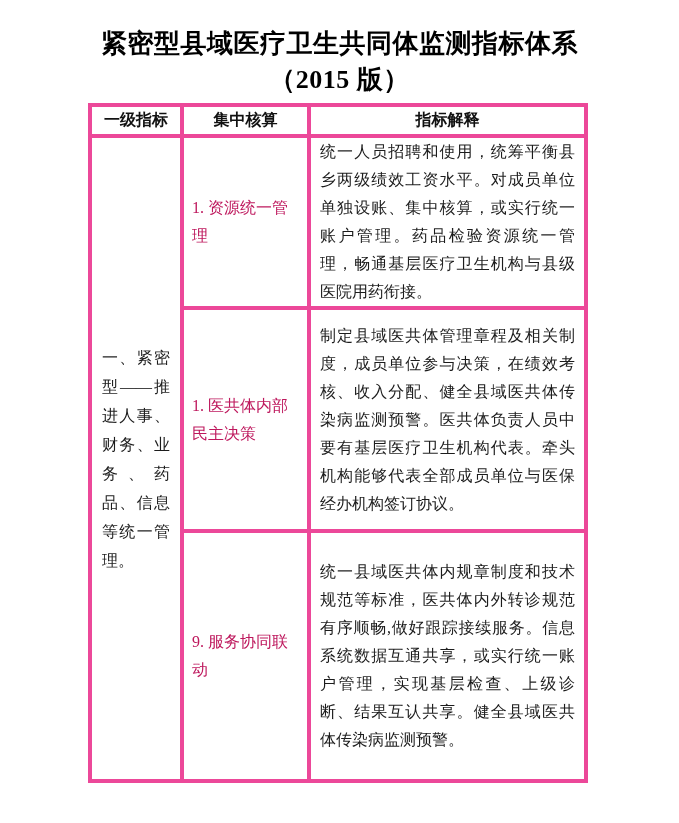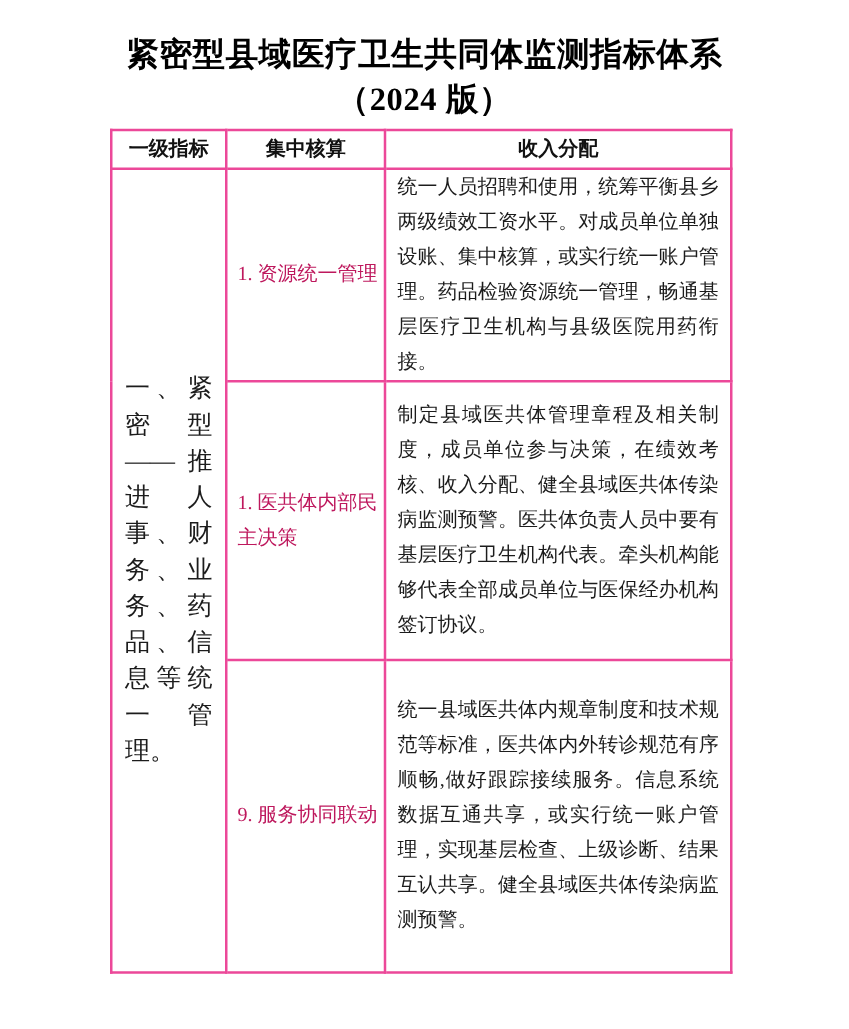--- a/index.html
+++ b/index.html
@@ -35,21 +35,21 @@
   }
   .indicator-table {
     margin-left: 88px;
     margin-top: 5px;
     border-collapse: collapse;
     table-layout: fixed;
     width: 496px;
   }
   .indicator-table th,
   .indicator-table td {
-    border: 2px solid #ec4899;
+    border: 4px solid #ec4899;
     box-sizing: border-box;
     overflow: hidden;
   }
   .indicator-table th {
     height: 31px;
     font-family: "Liberation Sans", "DejaVu Sans", sans-serif;
     font-weight: 600;
     font-size: 16px;
     text-align: center;
     vertical-align: middle;
@@ -57,21 +57,21 @@
     padding: 0;
   }
   .row-1 td { height: 143px; }
   .row-2 td { height: 223px; }
   .row-3 td { height: 250px; }
   .lvl1-cell {
     vertical-align: middle;
     padding: 0 10px;
   }
   .lvl1-text {
-    font-size: 20px;
+    font-size: 16px;
     line-height: 29px;
     text-align: justify;
     text-justify: inter-character;
     color: #1c1c1c;
   }
   .lvl2-cell {
     vertical-align: middle;
     padding: 0 4px 0 8px;
     font-size: 16px;
     line-height: 28px;
@@ -89,34 +89,34 @@
     color: #1c1c1c;
   }
 </style>
 </head>
 <body>
 
 <div class="page">
 
   <h1 class="title">
     <span class="title-line">紧密型县域医疗卫生共同体监测指标体系</span>
-    <span class="title-line">（2024 版）</span>
+    <span class="title-line">（2015 版）</span>
   </h1>
 
   <table class="indicator-table">
     <colgroup>
       <col style="width:92px">
       <col style="width:127px">
       <col style="width:277px">
     </colgroup>
     <thead>
       <tr>
         <th>一级指标</th>
         <th>集中核算</th>
-        <th>收入分配</th>
+        <th>指标解释</th>
       </tr>
     </thead>
     <tbody>
       <tr class="row-1">
         <td class="lvl1-cell" rowspan="3">
           <div class="lvl1-text">一、紧密型——推进人事、财务、业务、药品、信息等统一管理。</div>
         </td>
         <td class="lvl2-cell">1. 资源统一管理</td>
         <td class="expl-cell">
           <div class="expl-text">统一人员招聘和使用，统筹平衡县乡两级绩效工资水平。对成员单位单独设账、集中核算，或实行统一账户管理。药品检验资源统一管理，畅通基层医疗卫生机构与县级医院用药衔接。</div>

